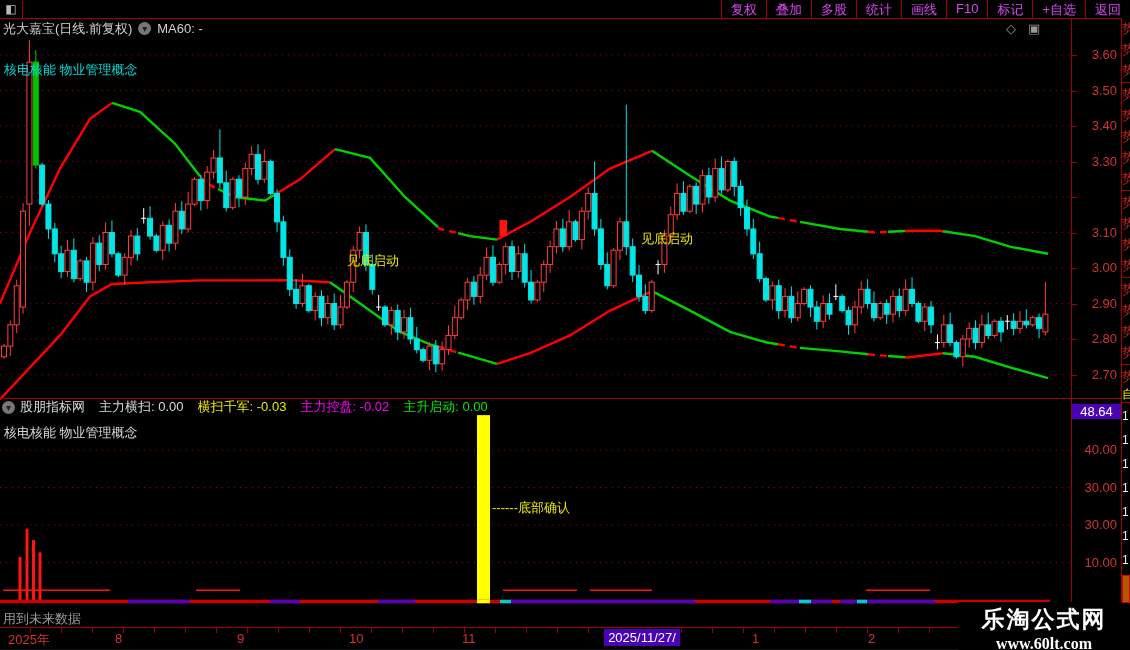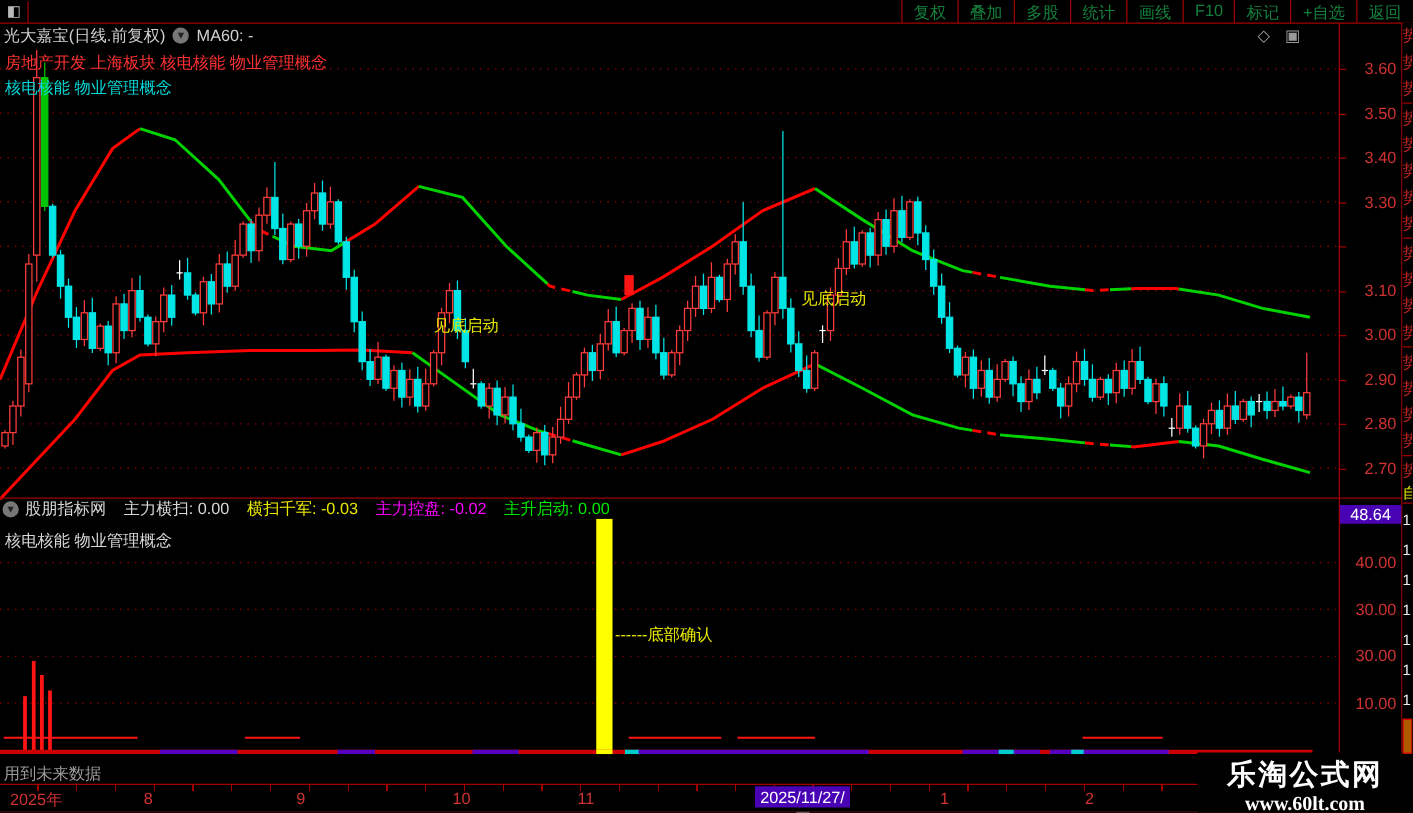--- a/index.html
+++ b/index.html
@@ -7,21 +7,21 @@
   .abs{position:absolute;}
   #stage{position:relative;width:1130px;height:650px;background:#000;}
   
   #toolbar{left:0;top:0;width:1130px;height:18px;background:#000;border-bottom:1px solid #a00000;
     display:flex;align-items:center;font-size:13px;color:#d8d8d8;}
   #tb-icon{width:22px;height:17px;border-right:1px solid #a00000;display:flex;align-items:center;justify-content:center;color:#bbb;font-size:12px;}
   #tb-left{display:flex;align-items:center;padding-left:8px;gap:17px;white-space:nowrap;}
   #tb-left .tbi{cursor:default;}
   #tb-left .tbi.active{color:#00e5e5;}
   #tb-right{margin-left:auto;display:flex;align-items:stretch;height:18px;}
-  #tb-right .tbb{border-left:1px solid #a00000;padding:1px 9px 0 9px;font-size:13px;color:#15803d;white-space:nowrap;}
+  #tb-right .tbb{border-left:1px solid #a00000;padding:1px 9px 0 9px;font-size:13px;color:#d946ef;white-space:nowrap;}
   
   #titlerow{left:0;top:19px;width:917px;height:19px;display:flex;align-items:center;color:#d0d0d0;font-size:13px;}
   #titlerow .circ{width:13px;height:13px;border-radius:50%;background:#777;color:#222;font-size:10px;line-height:13px;
     text-align:center;margin:0 6px;}
   #title-icons{left:1006px;top:21px;width:60px;color:#999;font-size:13px;display:flex;gap:12px;}
   
   #concept1{left:4px;top:41px;color:#ff3232;font-size:13px;}
   #concept2{left:4px;top:61px;color:#00d8d8;font-size:13px;}
   .sig-label{color:#e8e800;font-size:13px;}
   
@@ -456,21 +456,20 @@
       <rect x="1023.8499999999999" y="281.25" width="5" height="3.550000000000068" fill="#00e5e5" stroke="#00e5e5"></rect>
       <line x1="1032.7" y1="275.5700000000001" x2="1032.7" y2="286.92999999999995" stroke="#ff3c3c" stroke-width="1"></line>
       <rect x="1030.2" y="277.70000000000005" width="5" height="7.100000000000023" fill="#000" stroke="#ff3c3c" stroke-width="1"></rect>
       <line x1="1039.05" y1="273.58200000000016" x2="1039.05" y2="298.28999999999985" stroke="#00e5e5" stroke-width="1"></line>
       <rect x="1036.55" y="277.70000000000005" width="5" height="10.64999999999992" fill="#00e5e5" stroke="#00e5e5"></rect>
       <line x1="1045.3999999999999" y1="242.20000000000002" x2="1045.3999999999999" y2="295.45" stroke="#ff3c3c" stroke-width="1"></line>
       <rect x="1042.8999999999999" y="274.15" width="5" height="17.750000000000057" fill="#000" stroke="#ff3c3c" stroke-width="1"></rect>
       <rect x="499.5" y="180.07500000000007" width="7.5" height="15.974999999999966" fill="#ff1414"></rect>
     </svg>
 
-  <div class="abs" id="concept1">房地产开发 上海板块 核电核能 物业管理概念</div>
   <div class="abs" id="concept2">核电核能 物业管理概念</div>
   <div class="abs sig-label" id="sig1" style="left: 347px; top: 252px;">见底启动</div>
   <div class="abs sig-label" id="sig2" style="left: 641px; top: 230px;">见底启动</div>
 
   <div class="abs" id="hline-mid"></div>
   <div class="abs" id="vline1"></div>
   <div class="abs" id="vline2"></div>
 
   <div class="abs" id="ind-header">
     <span class="circ">▾</span>
@@ -543,21 +542,21 @@
       <div class="axis-label" style="position: absolute; left: 1071px; top: 517px;">30.00</div>
       <div class="axis-label" style="position: absolute; left: 1071px; top: 554.5px;">10.00</div>
     </div>
 
   <div class="abs" id="dateaxis"></div>
   <div class="abs" id="dateticks"></div>
   <div id="date-labels">
       <div class="date-label" style="left: 8px;">2025年</div>
       <div class="date-label" style="left: 115px;">8</div>
       <div class="date-label" style="left: 237px;">9</div>
-      <div class="date-label" style="left: 362px;">10</div>
+      <div class="date-label" style="left: 349px;">10</div>
       <div class="date-label" style="left: 462px;">11</div>
       <div class="date-label" style="left: 752px;">1</div>
       <div class="date-label" style="left: 868px;">2</div>
     </div>
   <div class="abs" id="date-hl">2025/11/27/四</div>
   <div class="abs" id="bottomsliver"></div>
 
   <div class="abs" id="watermark">
     <div id="wm1">乐淘公式网</div>
     <div id="wm2">www.60lt.com</div>

